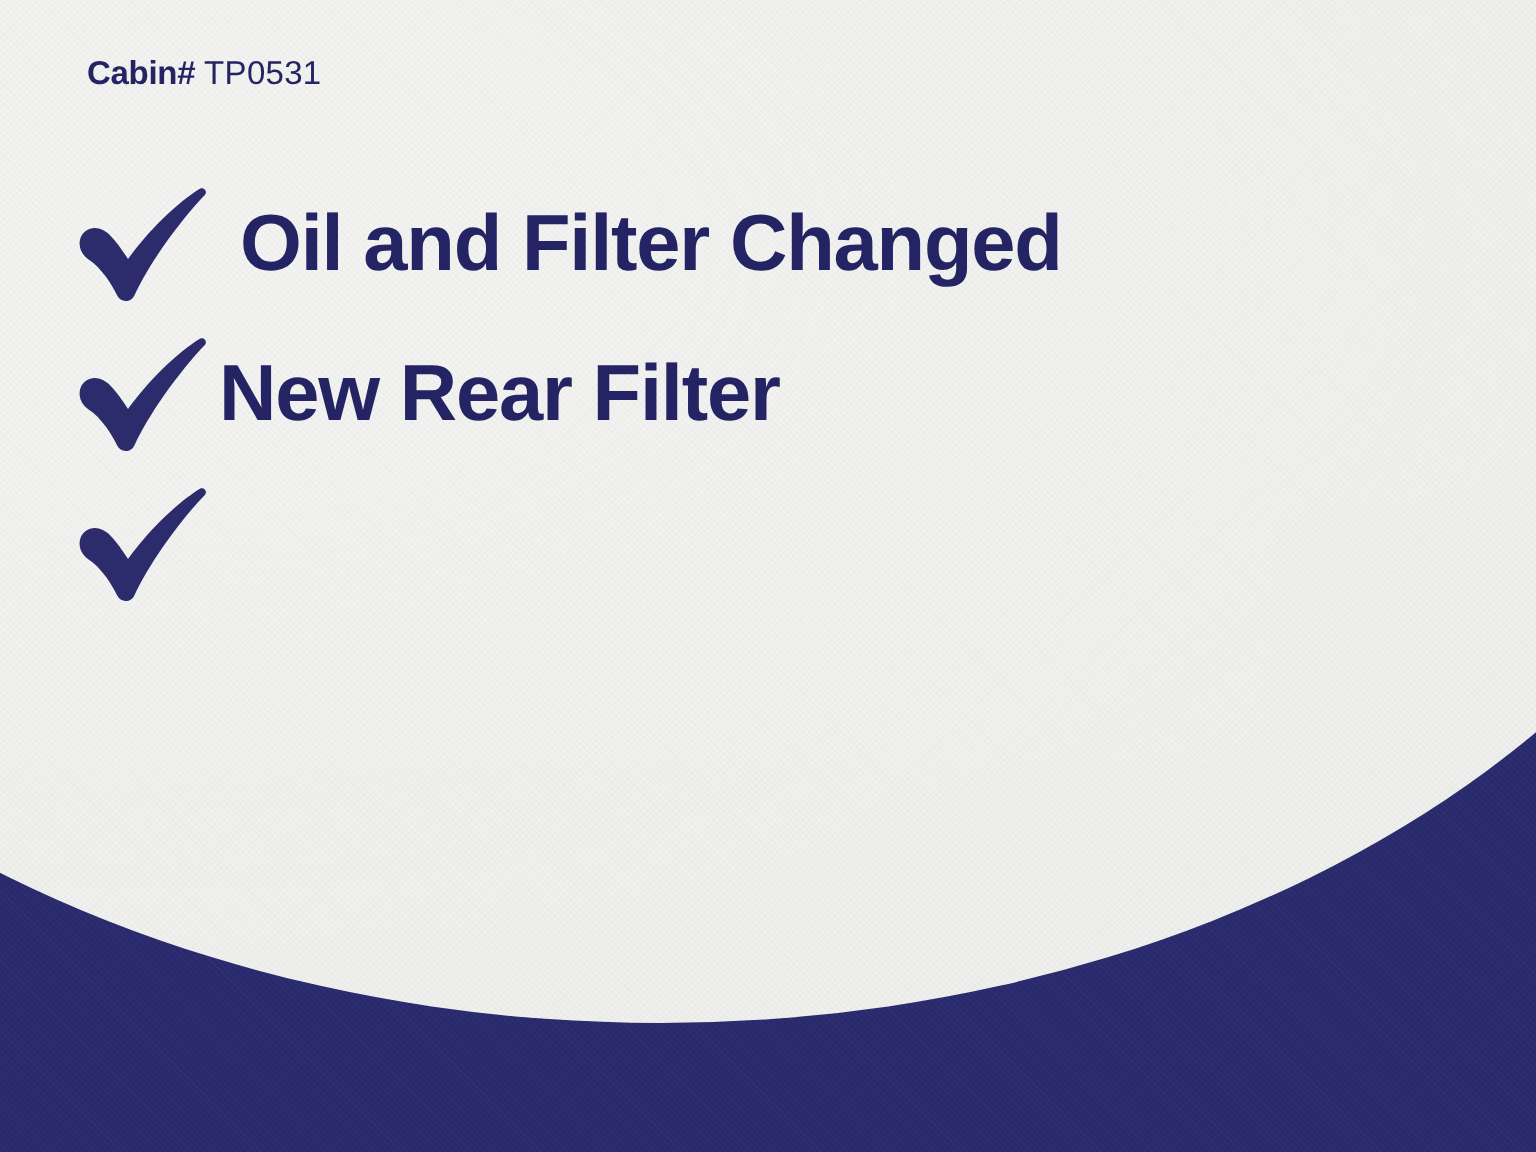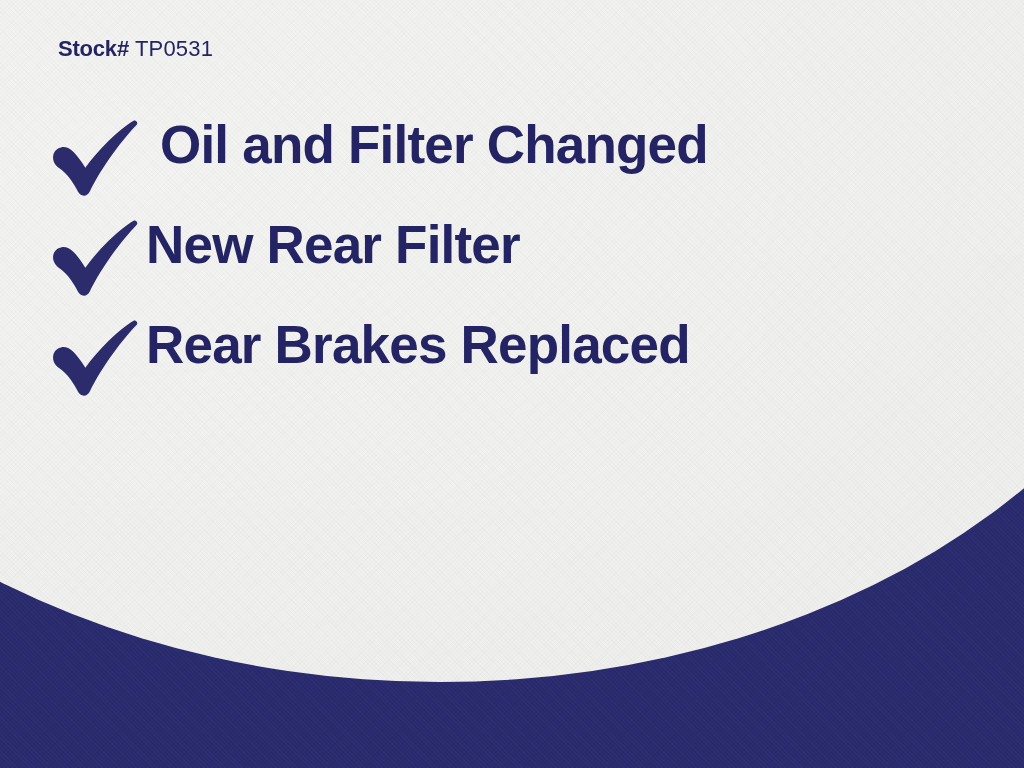--- a/index.html
+++ b/index.html
@@ -78,21 +78,21 @@
   }
 
   .checklist {
     position: absolute;
     left: 52px;
     top: 118px;
     width: 880px;
   }
   .check-row {
     display: flex;
-    align-items: flex-start;
+    align-items: center;
     height: 88px;
     margin-bottom: 12px;
   }
   .check-mark {
     flex: 0 0 auto;
     width: 86px;
     height: 78px;
     display: block;
   }
   .check-mark svg {
@@ -121,21 +121,21 @@
     <div class="navy-texture"></div>
   </div>
 
   <div class="panel">
     <div class="panel-texture"></div>
   </div>
 
   <div class="content">
 
     <div class="stock-line">
-      <span class="stock-label">Stock#</span>
+      <span class="stock-label">Cabin#</span>
       <span class="stock-value">TP0531</span>
     </div>
 
     <div class="checklist">
 
       <div class="check-row indent">
         <span class="check-mark">
           <svg viewBox="0 0 100 92" xmlns="http://www.w3.org/2000/svg" aria-hidden="true">
             <path fill="#2c2b6b" d="M95.5 3.2
               C 88.0 7.6, 76.5 16.6, 65.5 27.4
@@ -193,18 +193,17 @@
               C 12.4 62.0, 17.0 66.6, 21.4 72.8
               C 25.0 77.8, 27.9 83.0, 30.0 87.1
               C 31.4 89.9, 33.9 91.6, 36.8 91.6
               C 39.8 91.6, 42.4 89.8, 43.7 87.0
               C 48.8 76.2, 57.0 62.0, 66.8 48.0
               C 77.6 32.6, 89.2 18.3, 99.0 8.2
               C 100.6 6.6, 99.9 4.0, 97.8 3.1
               C 97.0 2.8, 96.2 2.8, 95.5 3.2 Z"></path>
           </svg>
         </span>
-        <span class="check-text">Rear Brakes Replaced</span>
       </div>
 
     </div>
   </div>
 </div>
 
 </body></html>

